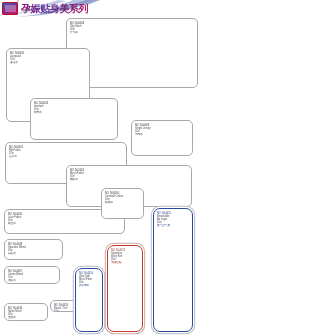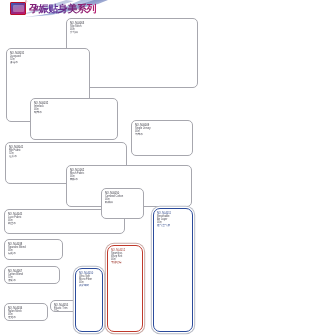--- a/index.html
+++ b/index.html
@@ -11,21 +11,21 @@
     width: 200px;
     height: 336px;
     position: relative;
     overflow: hidden;
     font-family: "Liberation Sans", sans-serif;
   }
 
   
   #banner {
     position: absolute;
-    left: 8px; top: 0;
+    left: 0; top: 0;
     width: 200px; height: 18px;
     overflow: hidden;
   }
   #banner svg { display: block; }
   #banner-logo {
     position: absolute;
     left: 2px; top: 2px;
     width: 16px; height: 13px;
     border: 1px solid #b8102a;
     background: linear-gradient(160deg,#3a5fb8 0%,#7a2f8f 45%,#c4176a 100%);

